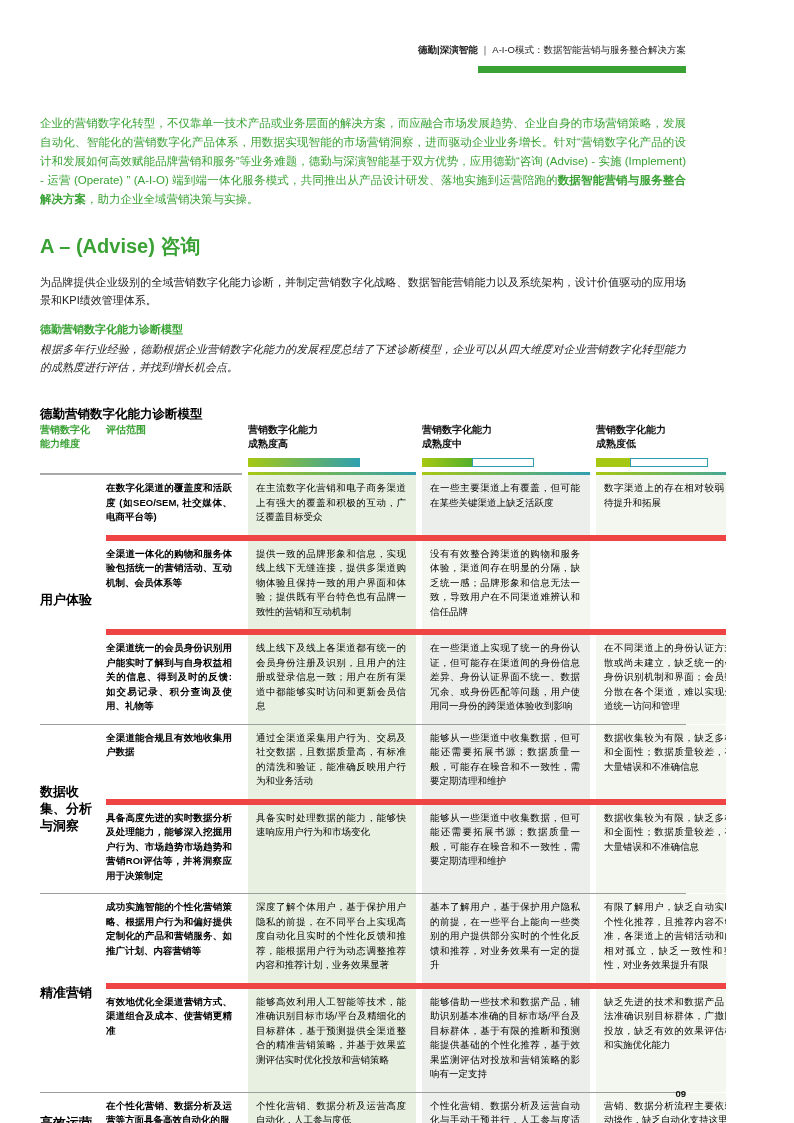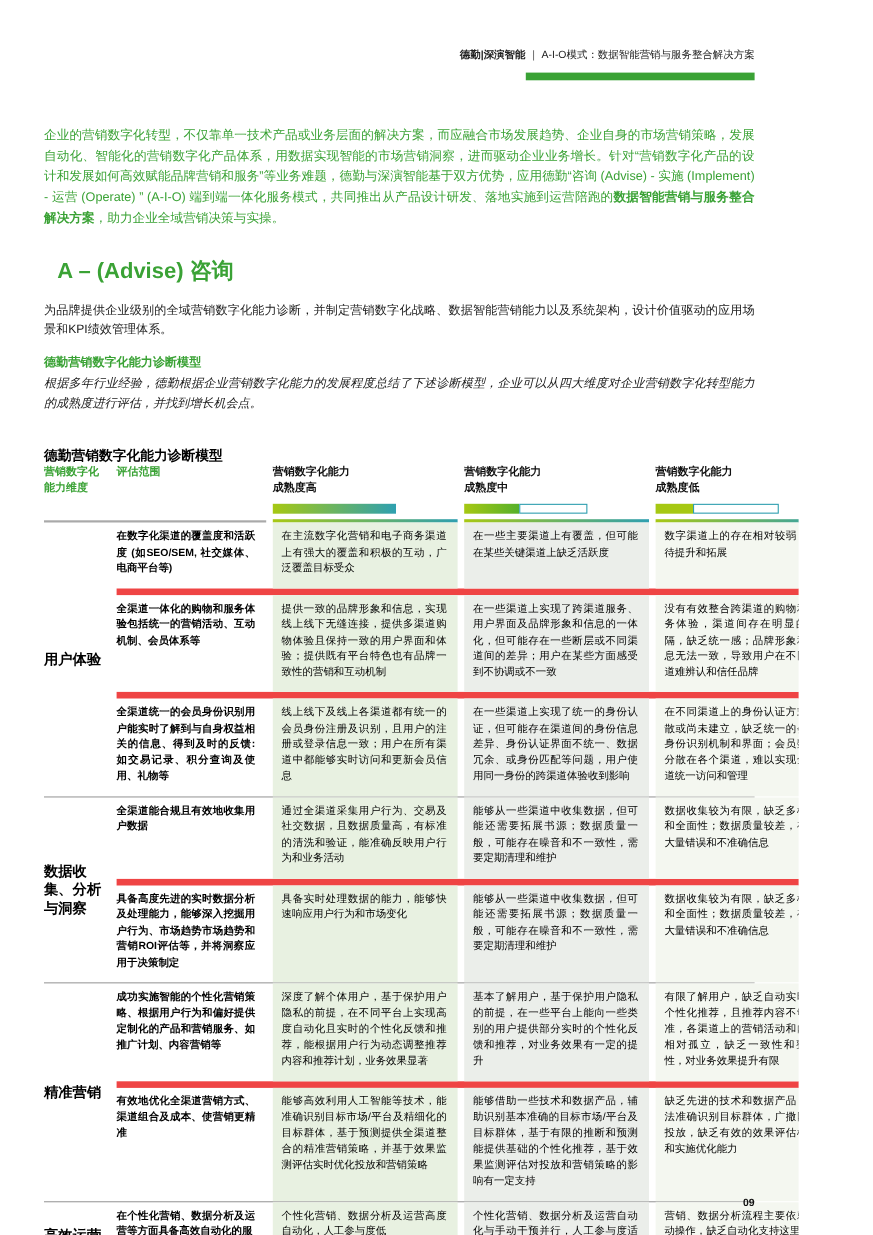--- a/index.html
+++ b/index.html
@@ -10,21 +10,21 @@
   
   .doc-header{margin-top:44px;text-align:right;font-size:9.5px;color:#222;letter-spacing:0;}
   .doc-header .brand{font-weight:bold;}
   .header-bar{width:208px;height:7px;background:#3aa235;margin:9px 0 0 auto;}
 
   
   .intro{margin-top:41px;font-size:11.5px;line-height:19px;color:#3aa235;text-align:justify;}
   .intro .b{font-weight:bold;}
 
   
-  .h1{margin:24px 0 0 12px;font-size:20px;font-weight:bold;color:#3aa235;}
+  .h1{margin:24px 0 0 0;font-size:20px;font-weight:bold;color:#3aa235;}
   .para{margin-top:13px;font-size:11px;line-height:18px;color:#1a1a1a;text-align:justify;}
   .subhead{margin-top:13px;font-size:11px;font-weight:bold;color:#3aa235;}
   .para2{margin-top:3px;font-size:11px;line-height:18px;color:#1a1a1a;text-align:justify;font-style:italic;}
 
   
   .tbl-title{margin-top:30px;font-size:12.5px;font-weight:bold;color:#000;}
   .grid5{display:grid;grid-template-columns:60px 136px 168px 168px 158px;column-gap:6px;}
   .tbl-head{align-items:start;}
   .col-head-green{font-size:10px;font-weight:bold;color:#3aa235;line-height:14px;}
   .col-head{font-size:10px;font-weight:bold;color:#111;line-height:14px;}
@@ -121,21 +121,20 @@
         <div class="rows">
           <div class="subrow">
             <div class="cell scope">在数字化渠道的覆盖度和活跃度 (如SEO/SEM, 社交媒体、电商平台等)</div>
             <div class="cell c-high">在主流数字化营销和电子商务渠道上有强大的覆盖和积极的互动，广泛覆盖目标受众</div>
             <div class="cell c-mid">在一些主要渠道上有覆盖，但可能在某些关键渠道上缺乏活跃度</div>
             <div class="cell c-low">数字渠道上的存在相对较弱，有待提升和拓展</div>
           </div>
           <div class="subrow">
             <div class="cell scope">全渠道一体化的购物和服务体验包括统一的营销活动、互动机制、会员体系等</div>
             <div class="cell c-high">提供一致的品牌形象和信息，实现线上线下无缝连接，提供多渠道购物体验且保持一致的用户界面和体验；提供既有平台特色也有品牌一致性的营销和互动机制</div>
-            <div class="cell c-mid">在一些渠道上实现了跨渠道服务、用户界面及品牌形象和信息的一体化，但可能存在一些断层或不同渠道间的差异；用户在某些方面感受到不协调或不一致</div>
             <div class="cell c-low">没有有效整合跨渠道的购物和服务体验，渠道间存在明显的分隔，缺乏统一感；品牌形象和信息无法一致，导致用户在不同渠道难辨认和信任品牌</div>
           </div>
           <div class="subrow">
             <div class="cell scope">全渠道统一的会员身份识别用户能实时了解到与自身权益相关的信息、得到及时的反馈: 如交易记录、积分查询及使用、礼物等</div>
             <div class="cell c-high">线上线下及线上各渠道都有统一的会员身份注册及识别，且用户的注册或登录信息一致；用户在所有渠道中都能够实时访问和更新会员信息</div>
             <div class="cell c-mid">在一些渠道上实现了统一的身份认证，但可能存在渠道间的身份信息差异、身份认证界面不统一、数据冗余、或身份匹配等问题，用户使用同一身份的跨渠道体验收到影响</div>
             <div class="cell c-low">在不同渠道上的身份认证方式分散或尚未建立，缺乏统一的会员身份识别机制和界面；会员数据分散在各个渠道，难以实现全渠道统一访问和管理</div>
           </div>
         </div>
       </div>

